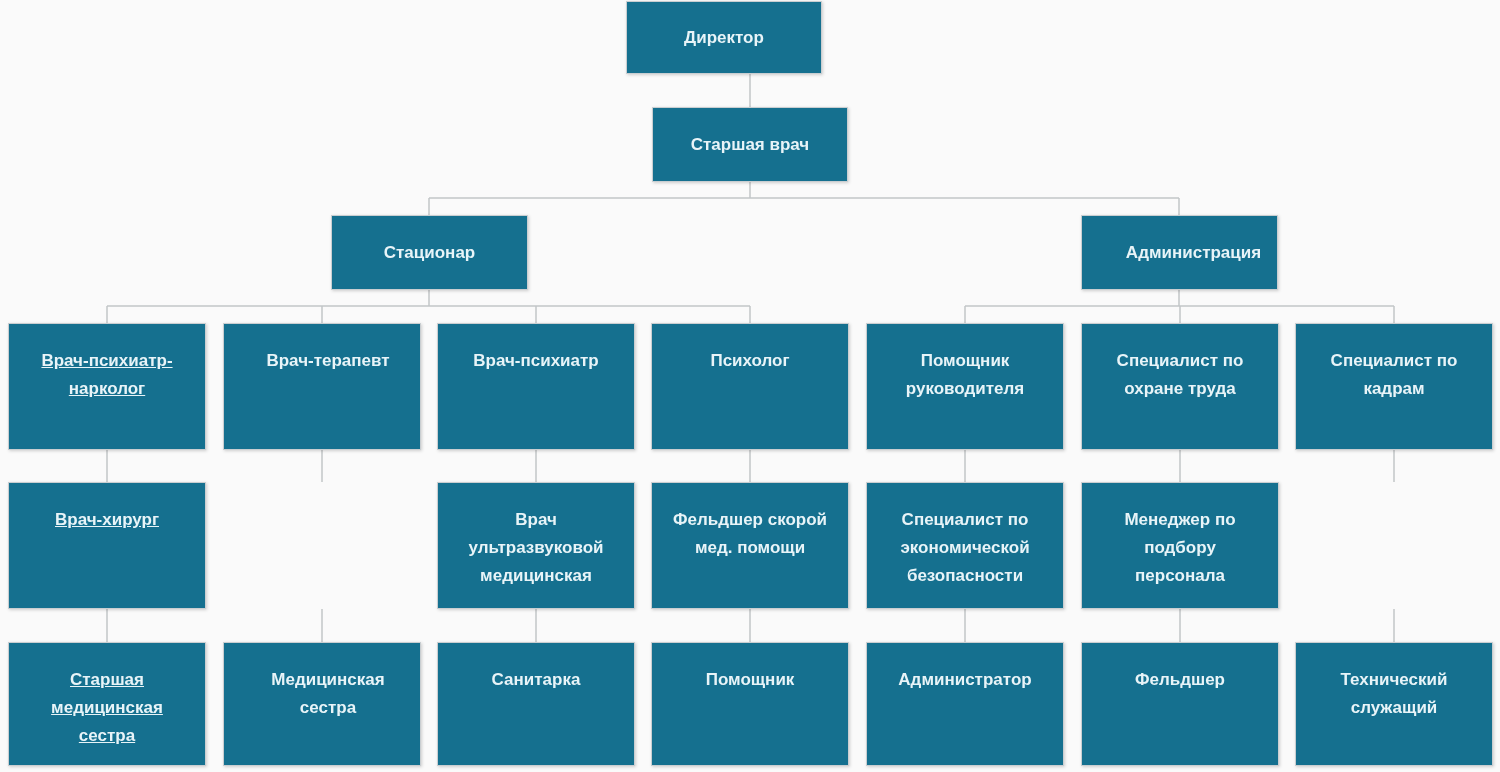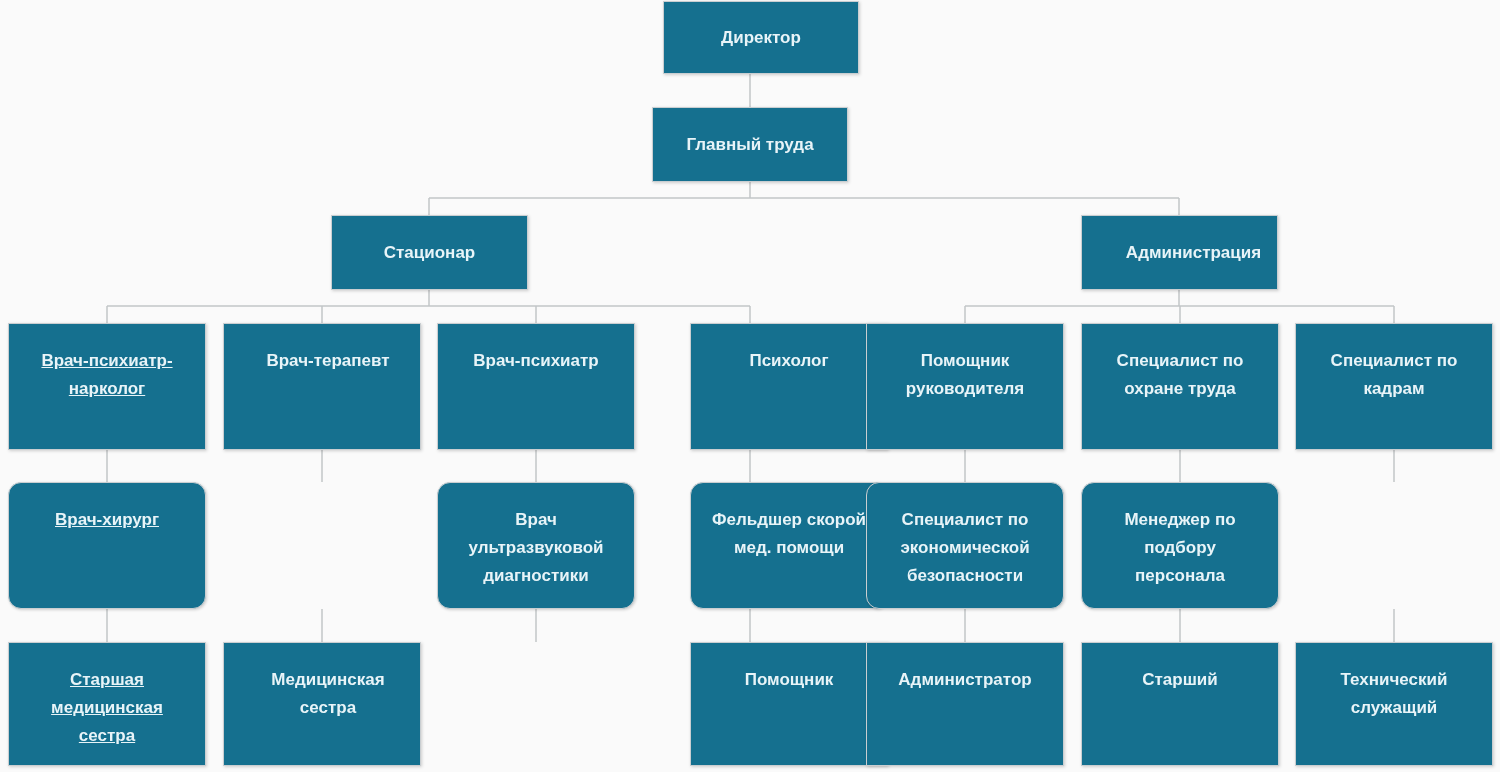--- a/index.html
+++ b/index.html
@@ -42,31 +42,31 @@
   .lvl {
     display: flex;
     align-items: center;
     justify-content: center;
   }
   
   .gridbox {
     width: 198px;
     padding: 23px 8px 0;
   }
-  .n-director { left: 663px; top: 1px;   width: 196px; height: 73px; }
+  .n-director { left: 626px; top: 1px;   width: 196px; height: 73px; }
   .n-chief    { left: 652px; top: 107px; width: 196px; height: 75px; }
   .n-branch-1 { left: 331px; top: 215px; width: 197px; height: 75px; }
   .n-branch-2 { left: 1081px; top: 215px; width: 197px; height: 75px; padding-left: 28px; }
   .row1 { top: 323px; height: 127px; }
-  .row2 { top: 482px; height: 127px; border-radius: 13px; }
+  .row2 { top: 482px; height: 127px; }
   .row3 { top: 642px; height: 124px; }
   .c1 { left: 8px; text-decoration: underline; }
   .c2 { left: 223px; padding-left: 20px; }
   .c3 { left: 437px; }
-  .c4 { left: 690px; }
+  .c4 { left: 651px; }
   .c5 { left: 866px; }
   .c6 { left: 1081px; }
   .c7 { left: 1295px; }
 </style>
 </head>
 <body>
 
 <div class="canvas">
 
   <svg class="wires" viewBox="0 0 1500 772" xmlns="http://www.w3.org/2000/svg">
@@ -83,53 +83,54 @@
       M965 306 H1394
       M965 306 V323 M1180 306 V323 M1394 306 V323
       M107 450 V482 M322 450 V482 M536 450 V482 M750 450 V482
       M965 450 V482 M1180 450 V482 M1394 450 V482
       M107 609 V642 M322 609 V642 M536 609 V642 M750 609 V642
       M965 609 V642 M1180 609 V642 M1394 609 V642
     "></path>
   </svg>
 
   <div class="node lvl n-director">Директор</div>
-  <div class="node lvl n-chief">Главный труда</div>
+  <div class="node lvl n-chief">Старшая врач</div>
   <div class="node lvl n-branch-1">Стационар</div>
   <div class="node lvl n-branch-2">Администрация</div>
 
   <div class="node gridbox row1 c1">Врач-психиатр-
 нарколог</div>
   <div class="node gridbox row1 c2">Врач-терапевт</div>
   <div class="node gridbox row1 c3">Врач-психиатр</div>
   <div class="node gridbox row1 c4">Психолог</div>
   <div class="node gridbox row1 c5">Помощник
 руководителя</div>
   <div class="node gridbox row1 c6">Специалист по
 охране труда</div>
   <div class="node gridbox row1 c7">Специалист по
 кадрам</div>
 
   <div class="node gridbox row2 c1">Врач-хирург</div>
   <div class="node gridbox row2 c3">Врач
 ультразвуковой
-диагностики</div>
+медицинская</div>
   <div class="node gridbox row2 c4">Фельдшер скорой
 мед. помощи</div>
   <div class="node gridbox row2 c5">Специалист по
 экономической
 безопасности</div>
   <div class="node gridbox row2 c6">Менеджер по
 подбору
 персонала</div>
 
   <div class="node gridbox row3 c1">Старшая
 медицинская
 сестра</div>
   <div class="node gridbox row3 c2">Медицинская
 сестра</div>
+  <div class="node gridbox row3 c3">Санитарка</div>
   <div class="node gridbox row3 c4">Помощник</div>
   <div class="node gridbox row3 c5">Администратор</div>
-  <div class="node gridbox row3 c6">Старший</div>
+  <div class="node gridbox row3 c6">Фельдшер</div>
   <div class="node gridbox row3 c7">Технический
 служащий</div>
 
 </div>
 
 </body></html>

